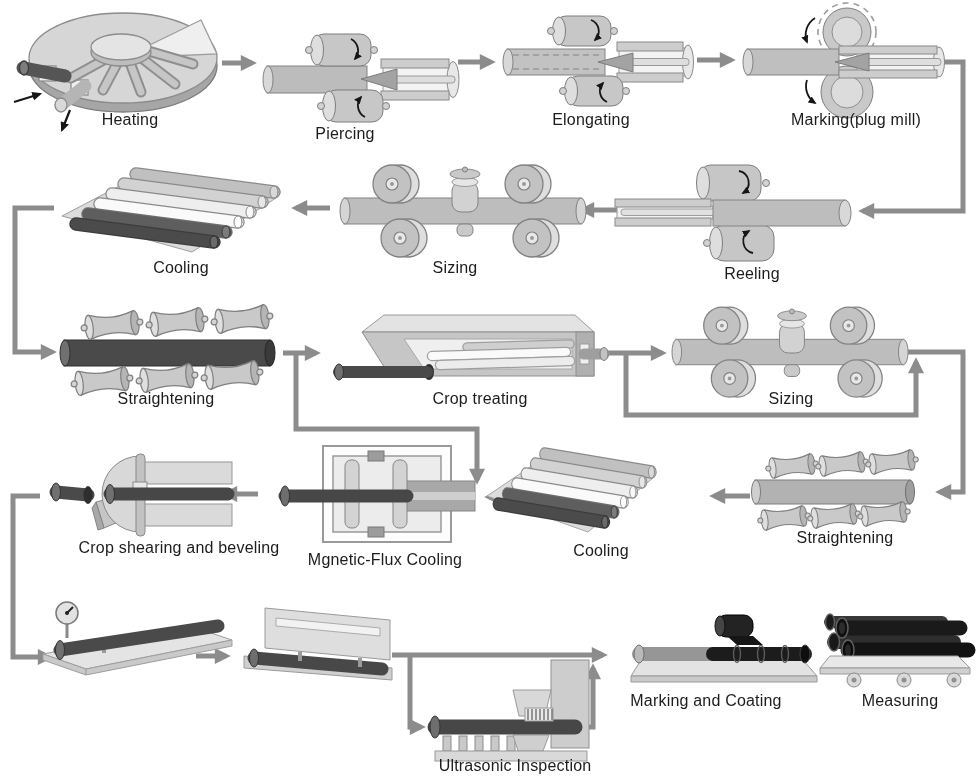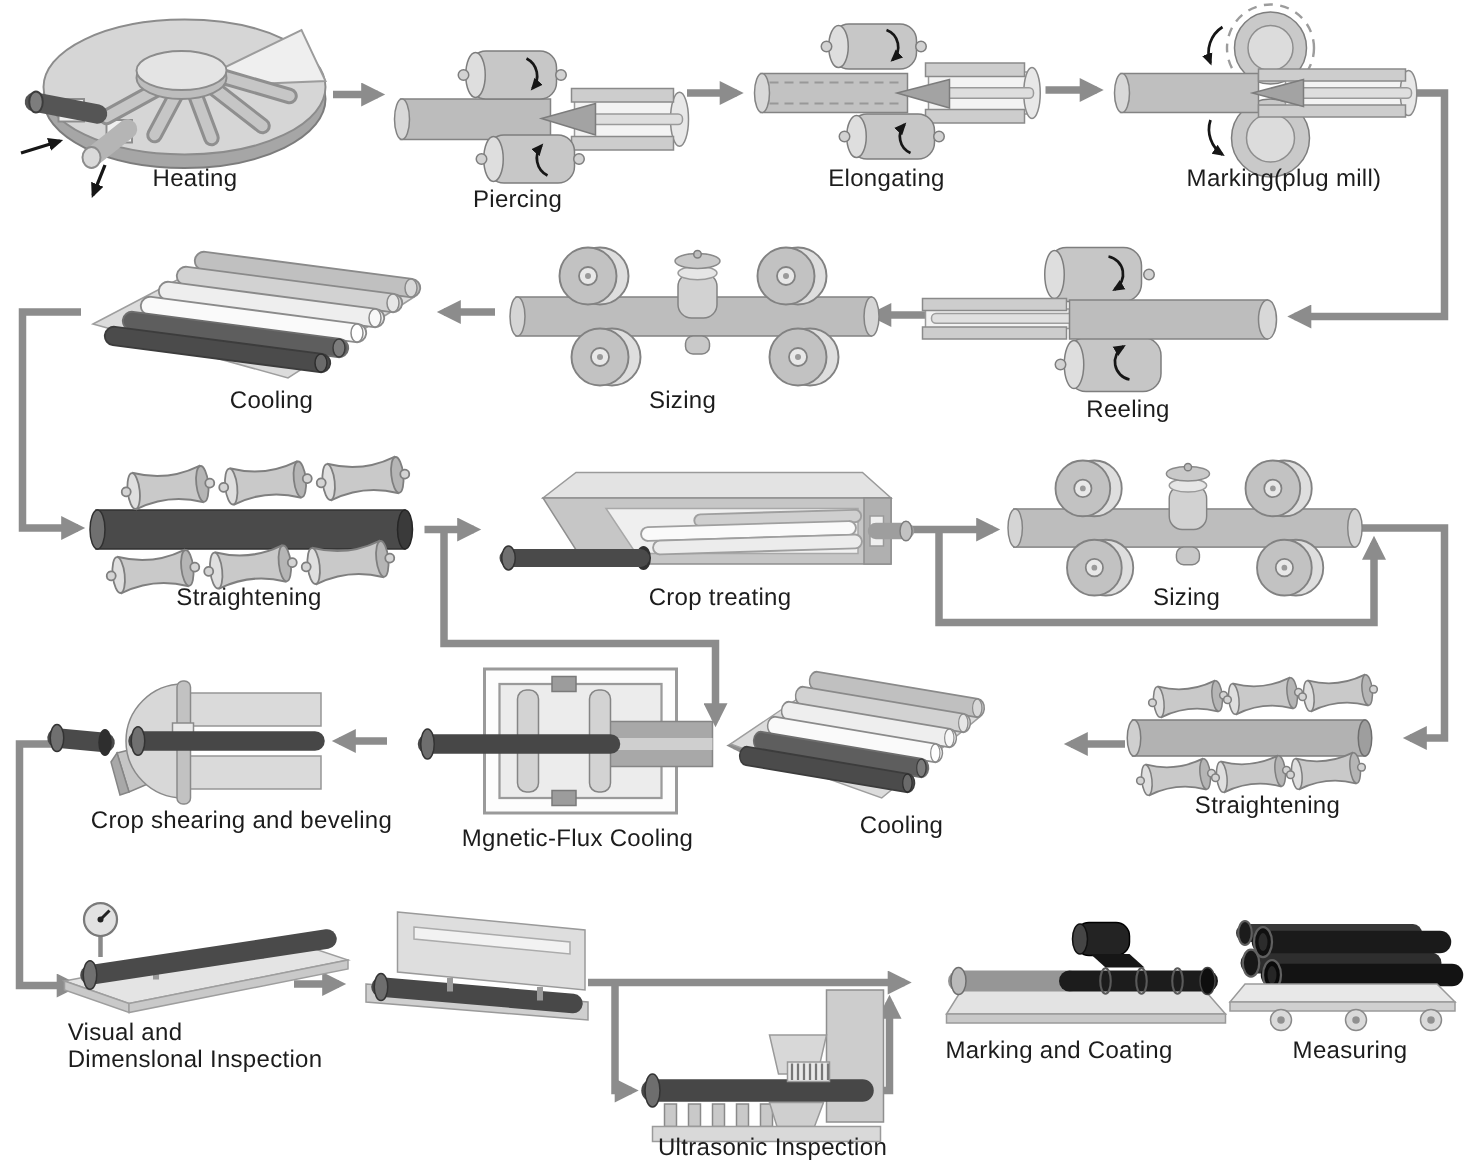--- a/index.html
+++ b/index.html
@@ -344,21 +344,21 @@
       <rect x="70" y="16" width="14" height="68" rx="6" fill="#d3d3d3" stroke="#858585"></rect>
       <rect x="118" y="16" width="14" height="68" rx="6" fill="#d3d3d3" stroke="#858585"></rect>
       <line x1="10" y1="52" x2="132" y2="52" stroke="#474747" stroke-width="13" stroke-linecap="round"></line>
       <ellipse cx="10" cy="52" rx="4.5" ry="10" fill="#6e6e6e" stroke="#333333"></ellipse>
       <rect x="93" y="7" width="16" height="10" fill="#9c9c9c" stroke="#7a7a7a"></rect>
       <rect x="93" y="83" width="16" height="10" fill="#9c9c9c" stroke="#7a7a7a"></rect>
     </svg>
     <figcaption class="lbl" style="left:110px;top:107px">Mgnetic-Flux Cooling</figcaption>
   </figure>
 
-  <figure class="station" style="left:28px;top:452px;width:190px;height:85px">
+  <figure class="station" style="left:46px;top:452px;width:190px;height:85px">
     <svg class="icon" viewBox="0 0 190 85">
       <line x1="10" y1="40" x2="42" y2="43" stroke="#4a4a4a" stroke-width="13" stroke-linecap="round"></line>
       <ellipse cx="10" cy="40" rx="4.5" ry="9" fill="#707070" stroke="#333333"></ellipse>
       <ellipse cx="42" cy="43" rx="4.5" ry="9" fill="#2e2e2e"></ellipse>
       <polygon points="50,50 66,46 72,70 58,76" fill="#c5c5c5" stroke="#858585"></polygon>
       <polygon points="50,50 58,76 52,78 46,56" fill="#a8a8a8" stroke="#858585"></polygon>
       <rect x="98" y="10" width="88" height="22" fill="#dadada" stroke="#969696"></rect>
       <rect x="98" y="52" width="88" height="22" fill="#dadada" stroke="#969696"></rect>
       <path d="M94,4 A38,38 0 0 0 94,80 Z" fill="#d8d8d8" stroke="#8a8a8a"></path>
       <rect x="90" y="2" width="9" height="82" rx="4" fill="#c2c2c2" stroke="#8a8a8a"></rect>
@@ -376,22 +376,20 @@
       <polygon points="46,71 192,42 192,48 46,77" fill="#c9c9c9" stroke="#9e9e9e"></polygon>
       <rect x="62" y="44" width="4" height="11" fill="#9a9a9a"></rect>
       <rect x="132" y="30" width="4" height="11" fill="#9a9a9a"></rect>
       <line x1="20" y1="52" x2="178" y2="28" stroke="#4a4a4a" stroke-width="13" stroke-linecap="round"></line>
       <ellipse cx="20" cy="52" rx="4.5" ry="9.5" fill="#707070" stroke="#333333"></ellipse>
       <line x1="27" y1="40" x2="27" y2="24" stroke="#8a8a8a" stroke-width="3"></line>
       <circle cx="27" cy="15" r="11" fill="#e2e2e2" stroke="#7a7a7a" stroke-width="1.5"></circle>
       <line x1="27" y1="15" x2="33" y2="9" stroke="#222222" stroke-width="2"></line>
       <circle cx="27" cy="15" r="2" fill="#222222"></circle>
     </svg>
-    <figcaption class="lbl" style="left:90px;top:82px">Visual and
-Dimenslonal Inspection</figcaption>
   </figure>
 
   <figure class="station" style="left:240px;top:606px;width:160px;height:88px">
     <svg class="icon" viewBox="0 0 160 88">
       <polygon points="25,2 150,14 150,54 25,42" fill="#dedede" stroke="#9a9a9a"></polygon>
       <polygon points="36,12 140,22 140,30 36,20" fill="#f2f2f2" stroke="#ababab"></polygon>
       <polygon points="4,50 152,62 152,74 4,62" fill="#cfcfcf" stroke="#9a9a9a"></polygon>
       <line x1="14" y1="52" x2="142" y2="63" stroke="#484848" stroke-width="13" stroke-linecap="round"></line>
       <ellipse cx="14" cy="52" rx="4.5" ry="9" fill="#6e6e6e" stroke="#333333"></ellipse>
       <rect x="58" y="46" width="4" height="9" fill="#9a9a9a"></rect>

